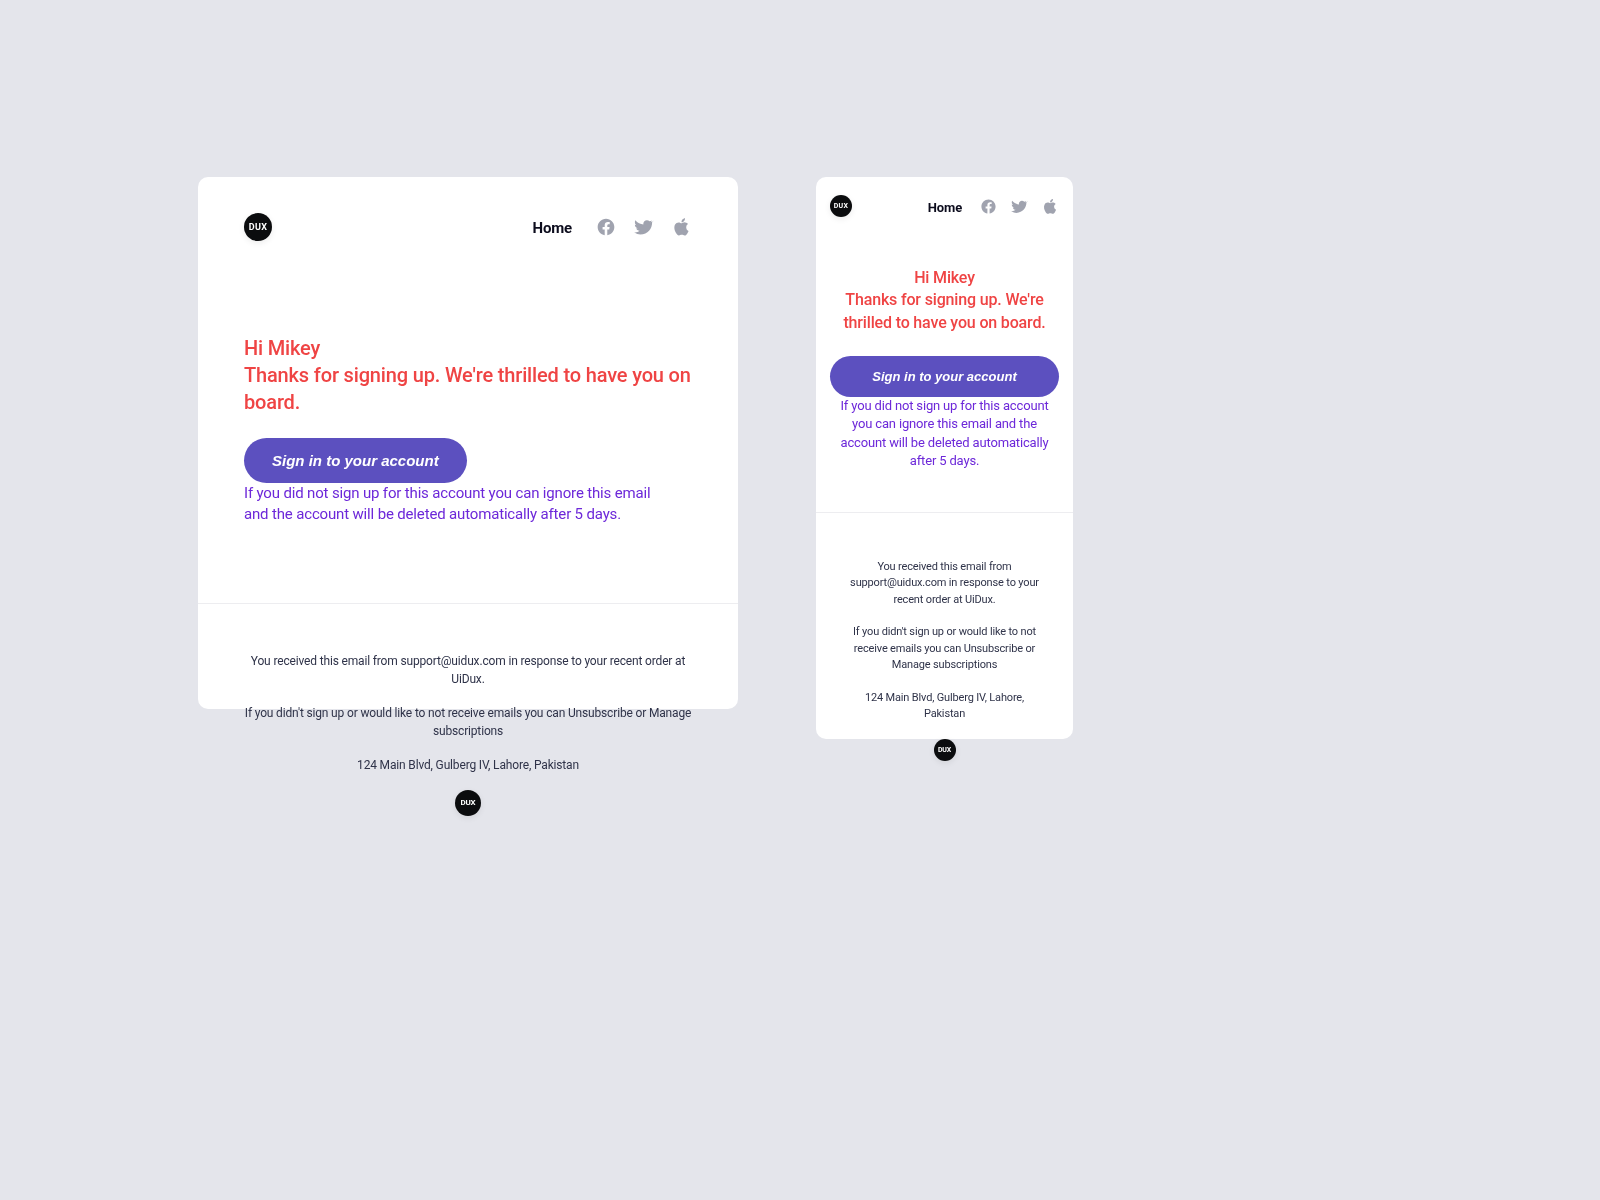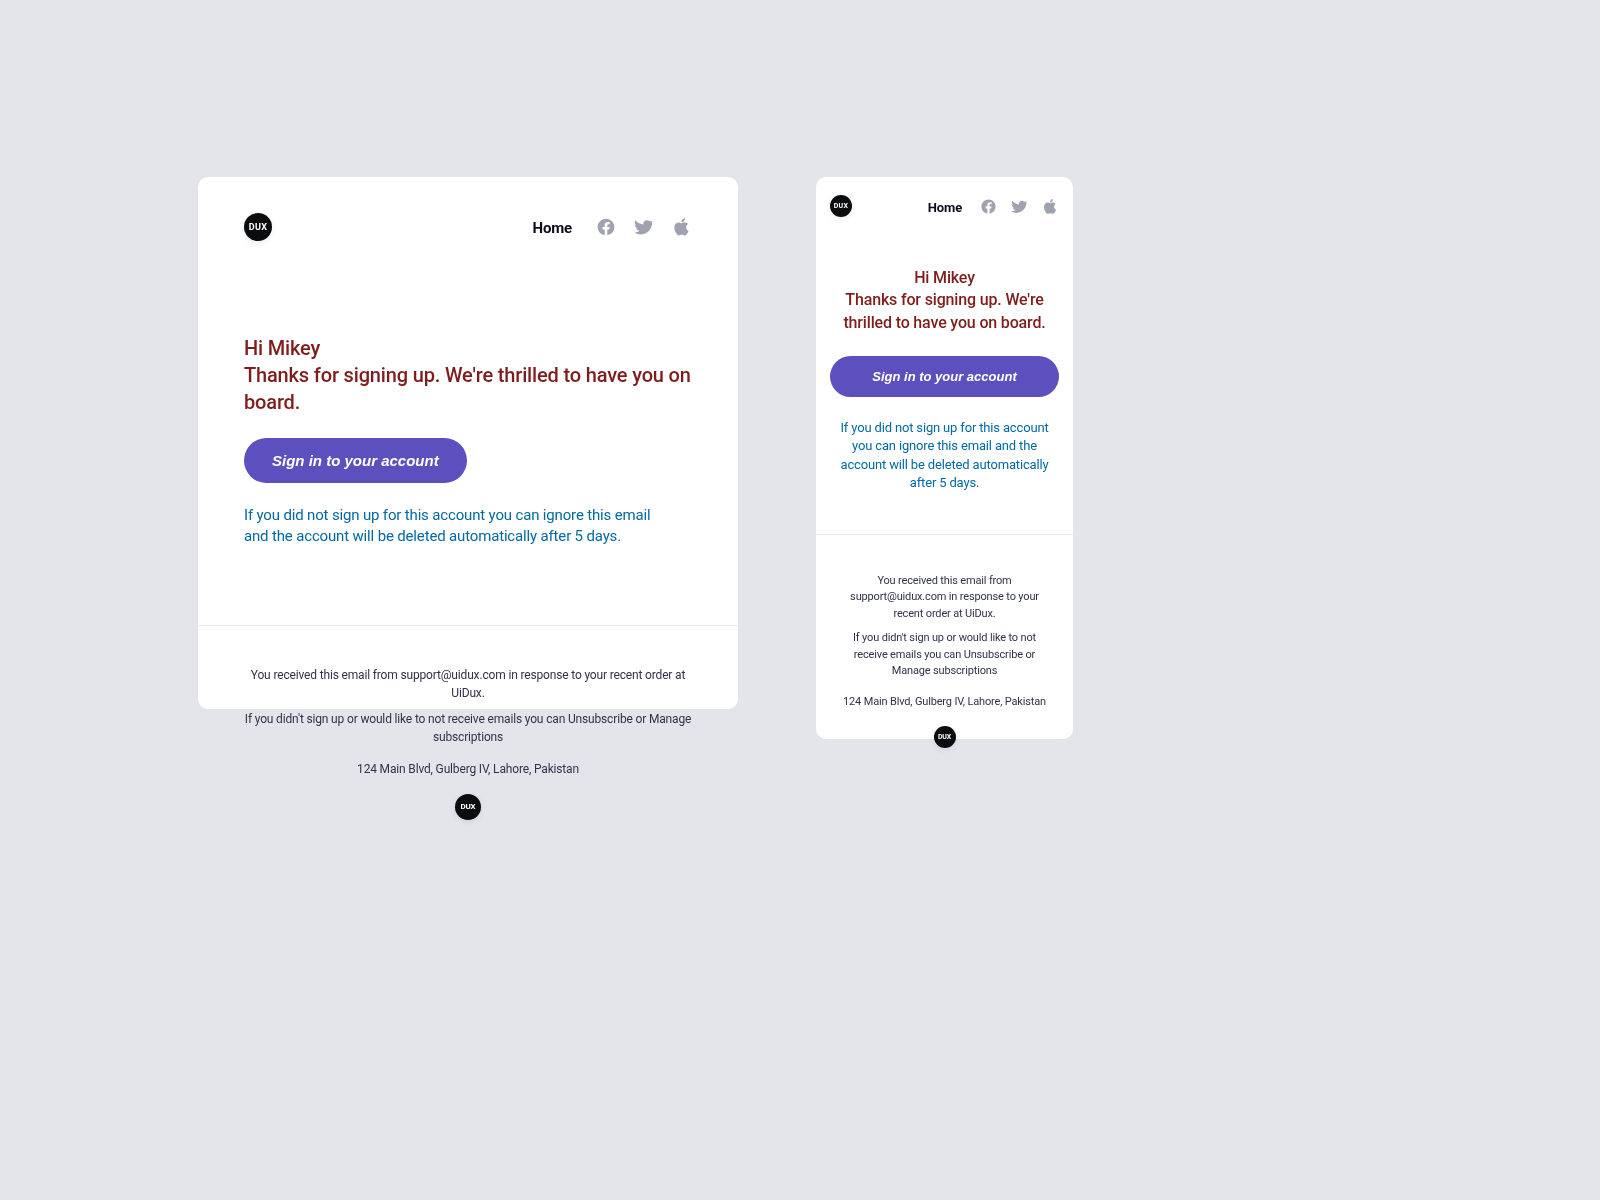--- a/index.html
+++ b/index.html
@@ -102,21 +102,21 @@
       padding: 94px 46px 0 46px;
     }
     .body-mobile {
       padding: 50px 14px 0 14px;
       text-align: center;
     }
     .greeting {
       font-size: 20px;
       line-height: 1.35;
       font-weight: 500;
-      color: #7f1d1d;
+      color: #ef4444;
     }
     .card-mobile .greeting {
       font-size: 16px;
       line-height: 1.4;
     }
     .cta {
       margin-top: 22px;
       background: #5C50BF;
       color: #fff;
       font-weight: 700;
@@ -126,24 +126,23 @@
       padding: 14px 28px;
       cursor: pointer;
       font-style: italic;
     }
     .card-mobile .cta {
       width: 100%;
       font-size: 13px;
       padding: 13px 20px;
     }
     .disclaimer {
-      margin-top: 22px;
       font-size: 15px;
       line-height: 1.4;
-      color: #0369a1;
+      color: #6d28d9;
       max-width: 430px;
     }
     .card-mobile .disclaimer {
       font-size: 13px;
       max-width: 100%;
     }
     .footer {
       border-top: 1px solid #EDEDF0;
       text-align: center;
       font-size: 12px;
@@ -153,21 +152,21 @@
     .card-desktop .footer {
       margin-top: 78px;
       padding: 32px 30px 30px;
     }
     .card-mobile .footer {
       margin-top: 42px;
       padding: 30px 14px 26px;
       font-size: 11px;
     }
     .footer p {
-      margin: 8px;
+      margin: 16px;
     }
     .footer .addr {
       margin-top: 14px;
     }
     .footer-logo {
       margin: 16px auto 0;
       width: 26px;
       height: 26px;
       border-radius: 50%;
       background: #0B0C0E;

